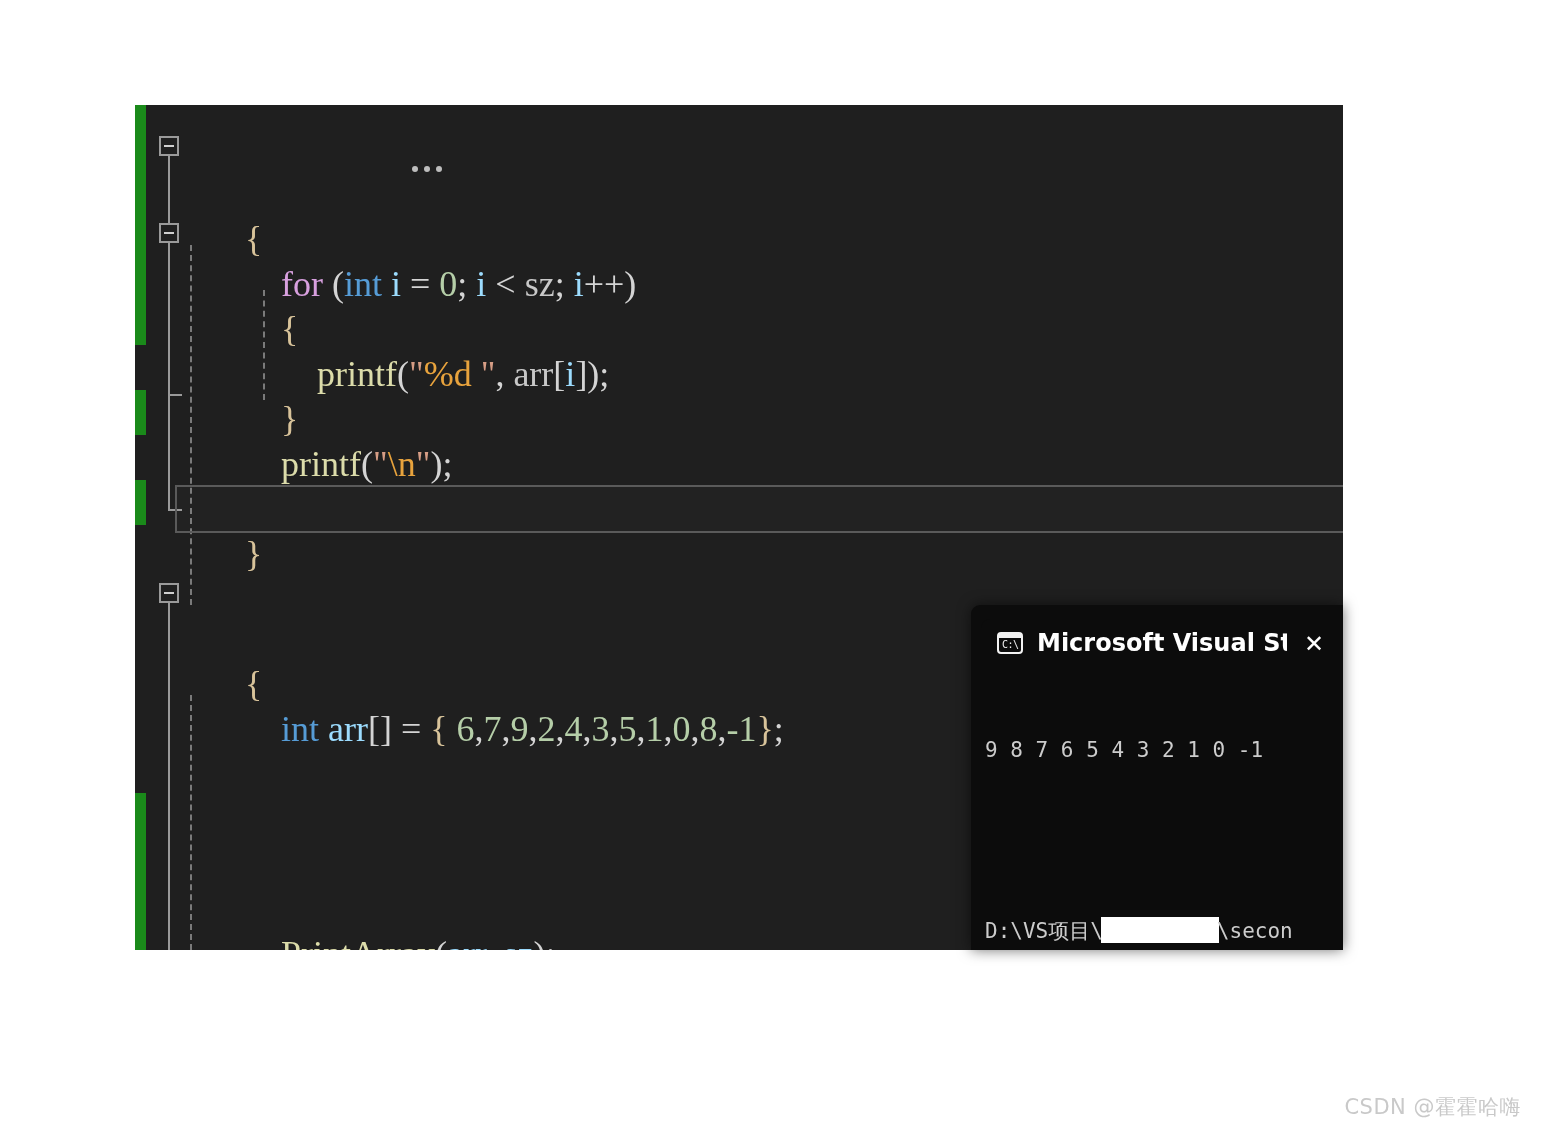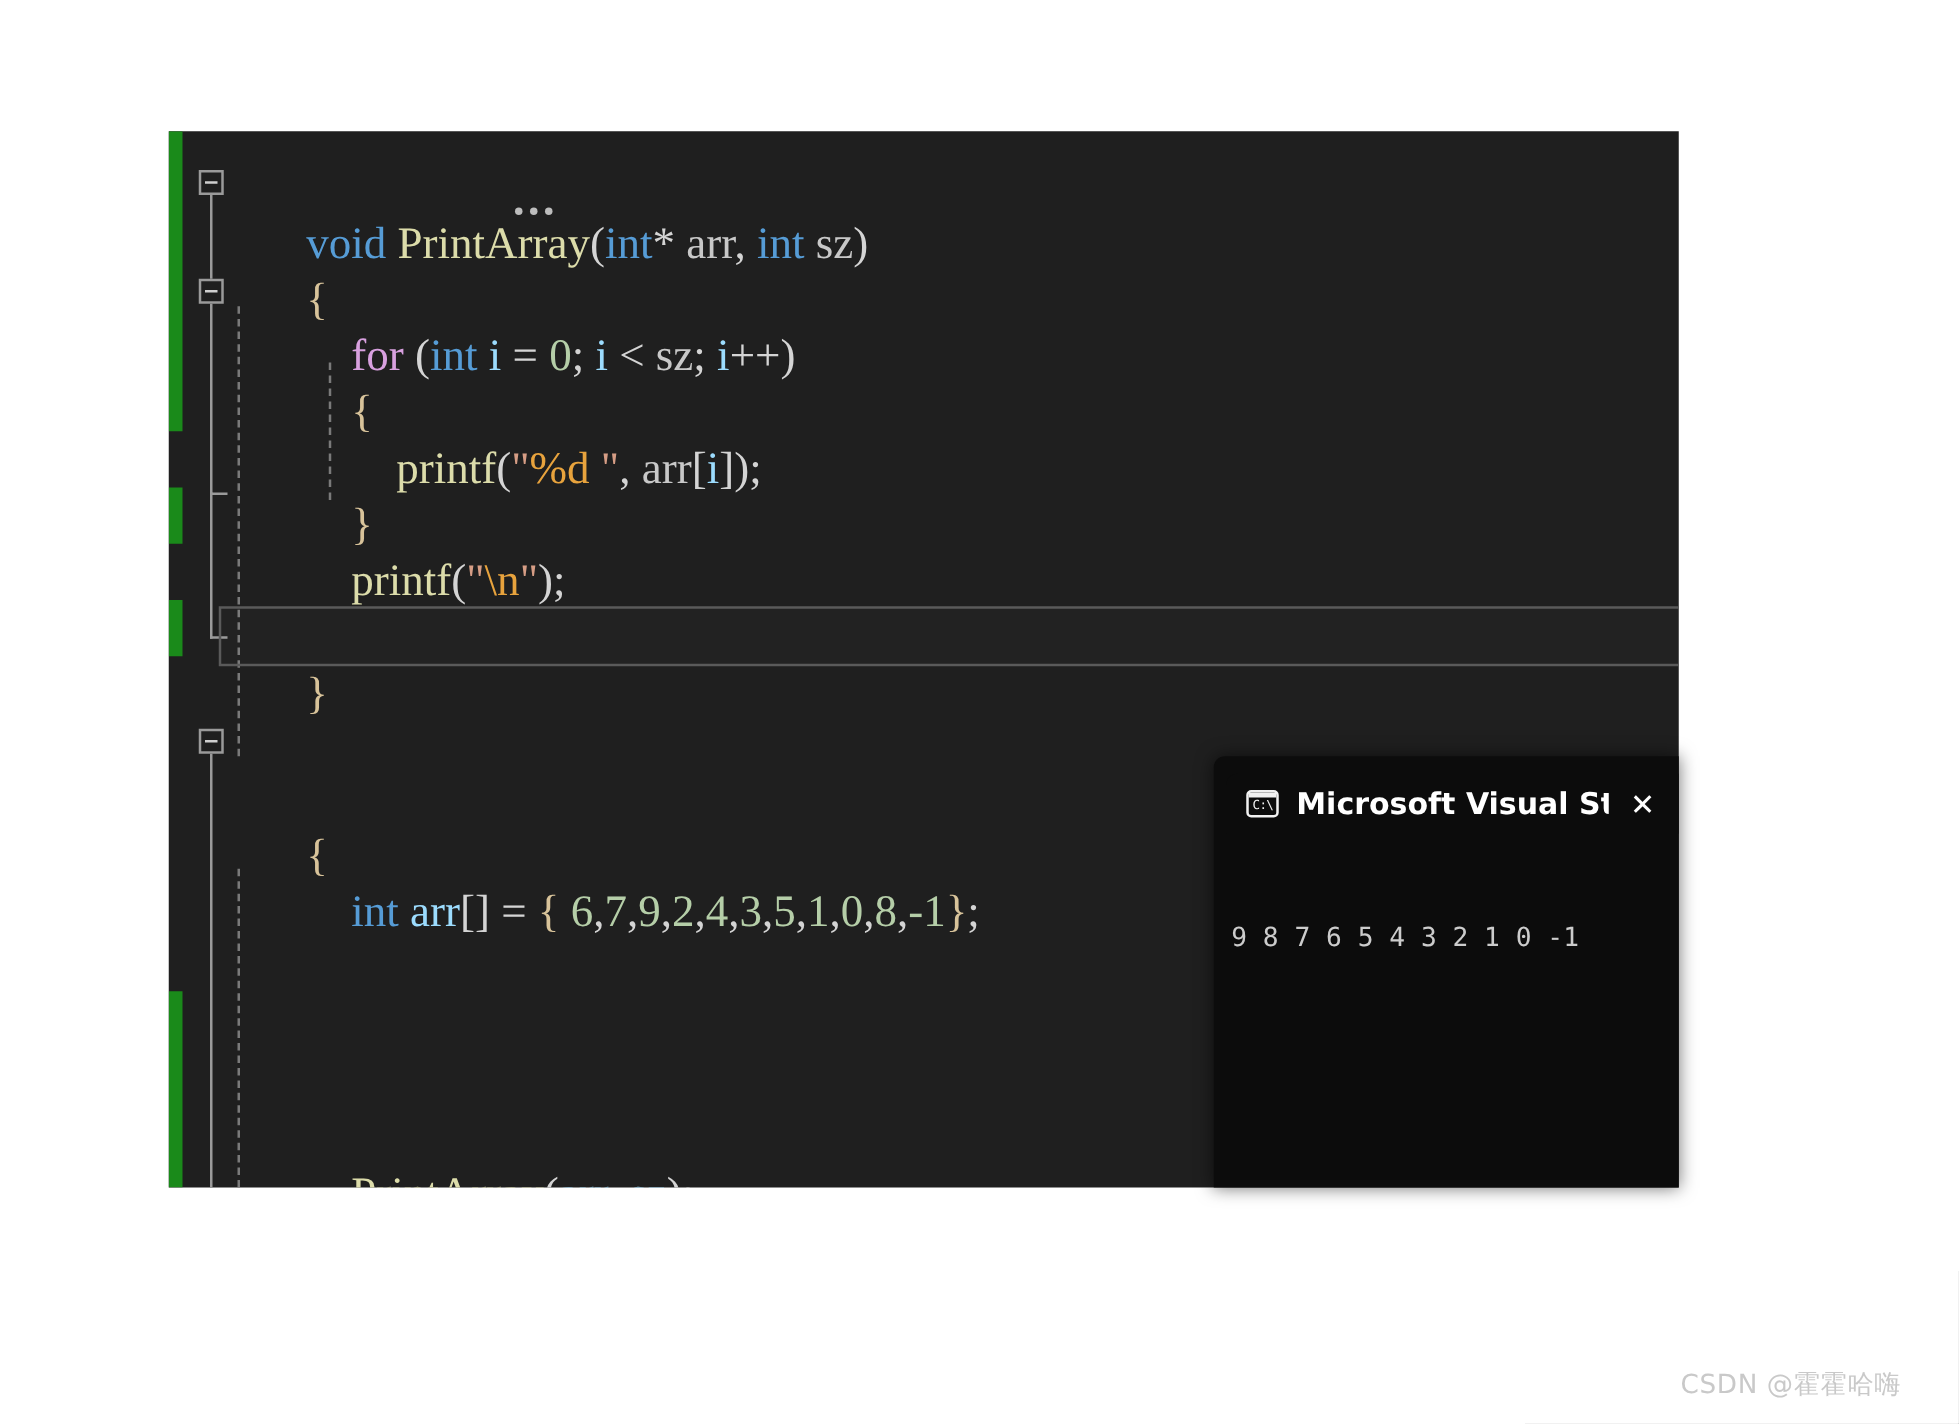--- a/index.html
+++ b/index.html
@@ -263,23 +263,20 @@
   </div>
 
   <div class="indent-guide" style="left:55px; top:140px; height:360px;"></div>
   <div class="indent-guide" style="left:128px; top:185px; height:110px;"></div>
   <div class="indent-guide" style="left:55px; top:590px; height:255px;"></div>
 
   <div class="stmt-box" style="left:40px; top:380px; width:1180px; height:48px;"></div>
 
   <div id="codelayer">
 
-    <div class="cline" style="top:22px;">
-      <span class="kw">void</span><span class="punc"> </span><span class="fn">PrintArray</span><span class="punc">(</span><span class="kw">int</span><span class="punc">* </span><span class="plain">arr</span><span class="punc">, </span><span class="kw">int</span><span class="punc"> </span><span class="plain">sz</span><span class="punc">)</span>
-    </div>
     <div class="hintdots" style="left:277px; top:61px;"><i></i><i></i><i></i></div>
 
     <div class="cline" style="top:67px;">
       <span class="brace">{</span>
     </div>
 
     <div class="cline" style="top:112px;">
       <span class="punc">    </span><span class="ctl">for</span><span class="punc"> (</span><span class="kw">int</span><span class="punc"> </span><span class="var">i</span><span class="punc"> = </span><span class="num">0</span><span class="punc">; </span><span class="var">i</span><span class="punc"> &lt; </span><span class="plain">sz</span><span class="punc">; </span><span class="var">i</span><span class="punc">++)</span>
     </div>
 
@@ -328,18 +325,19 @@
     <span class="cmd-icon">
         <span>C:\</span>
       </span>
     <span id="console-title">Microsoft Visual Studio</span>
     <span id="console-close">✕</span>
   </div>
 
   <div id="console-body">
     <div class="console-line">9 8 7 6 5 4 3 2 1 0 -1</div>
     <div class="console-spacer"></div>
+    <div class="console-line"><span>D:\VS项目\</span><span class="redaction"></span><span>\secon</span></div>
     
   </div>
 
 </div>
 
 <div id="watermark">CSDN @霍霍哈嗨</div>
 
 </body></html>

